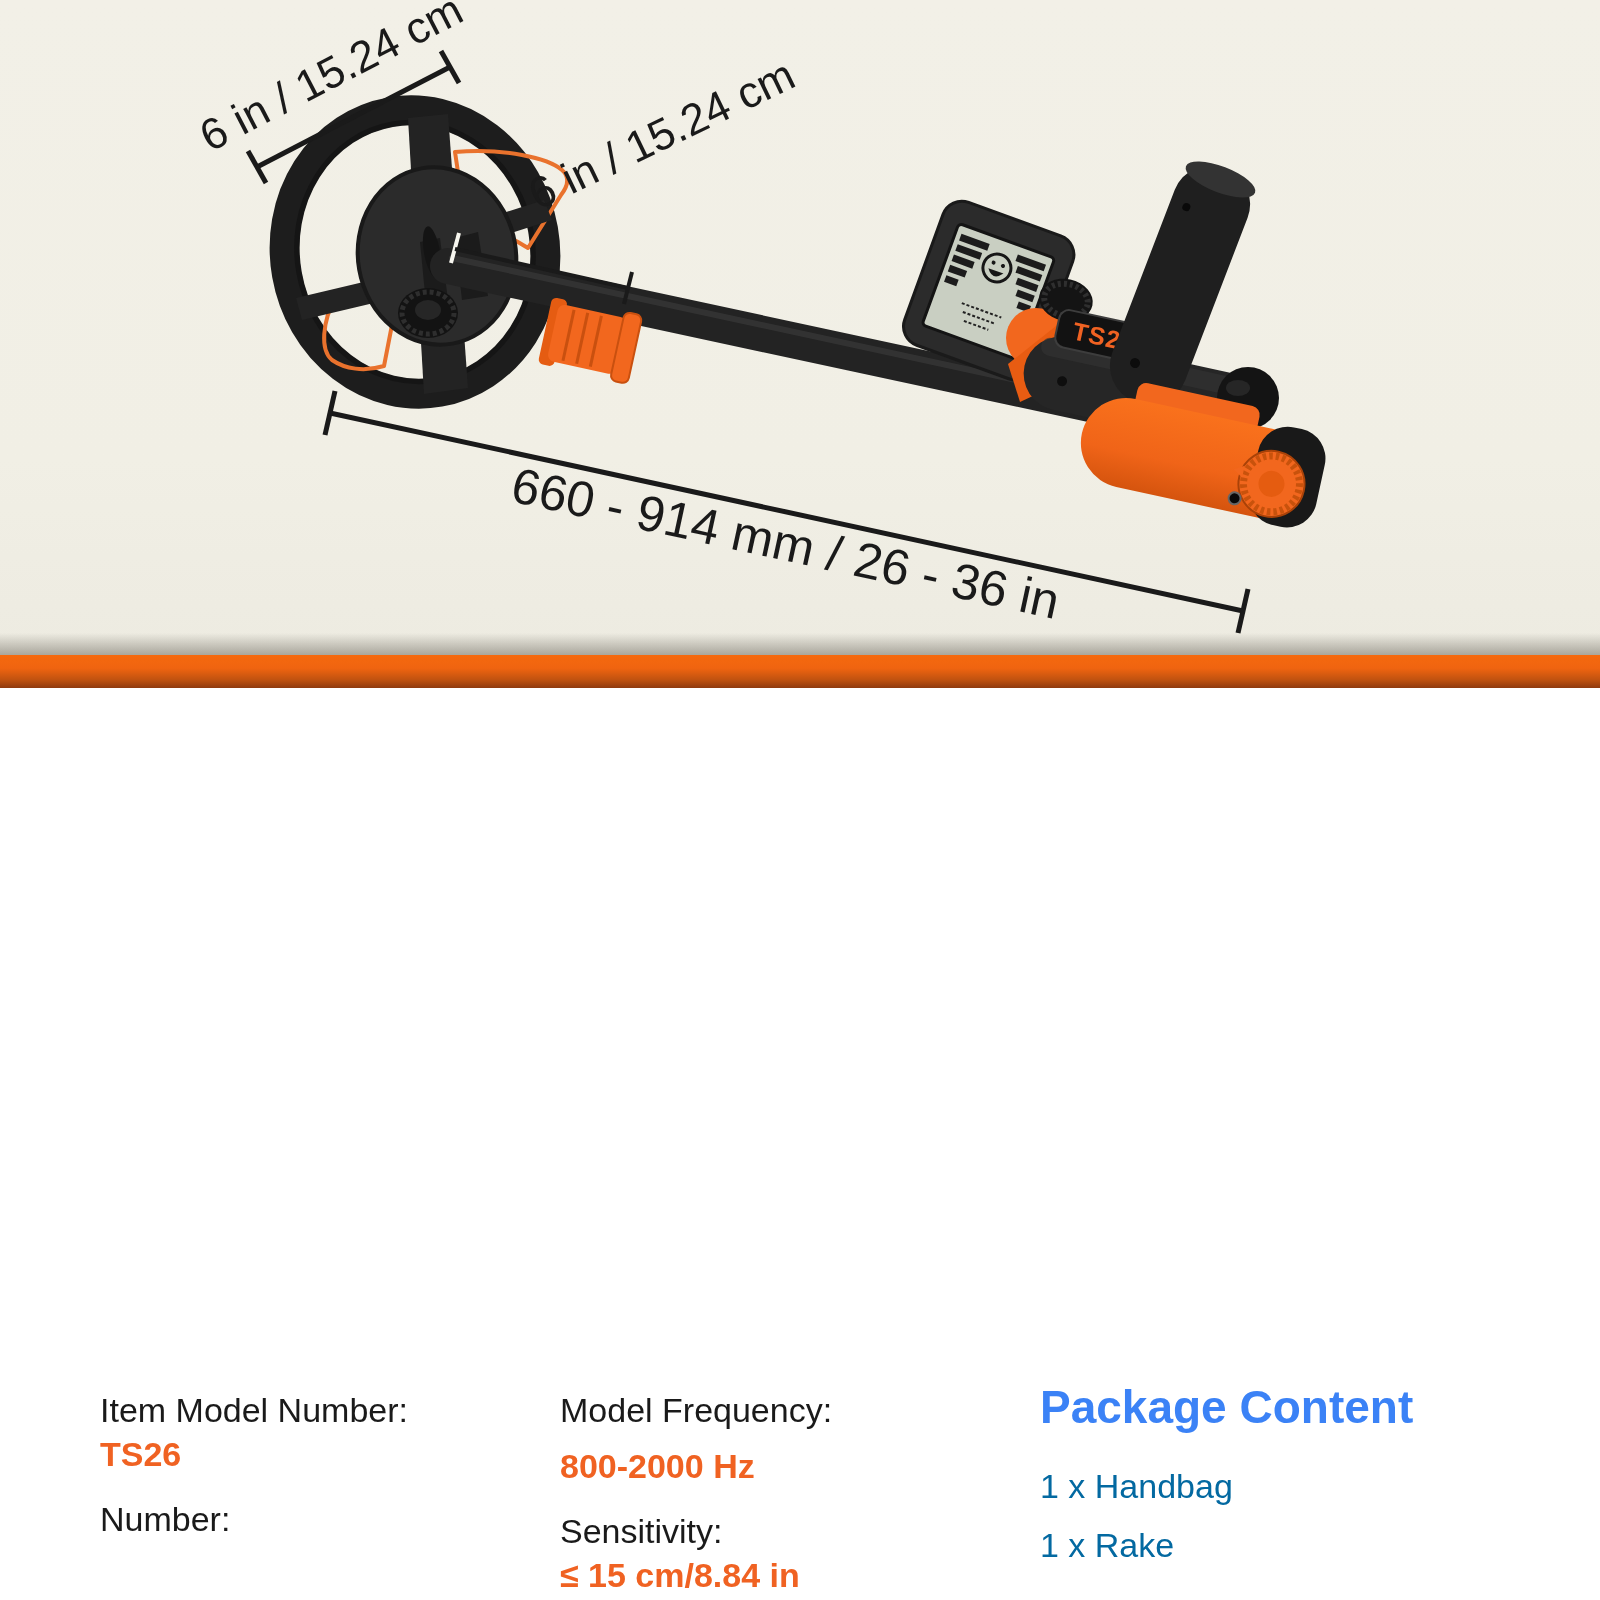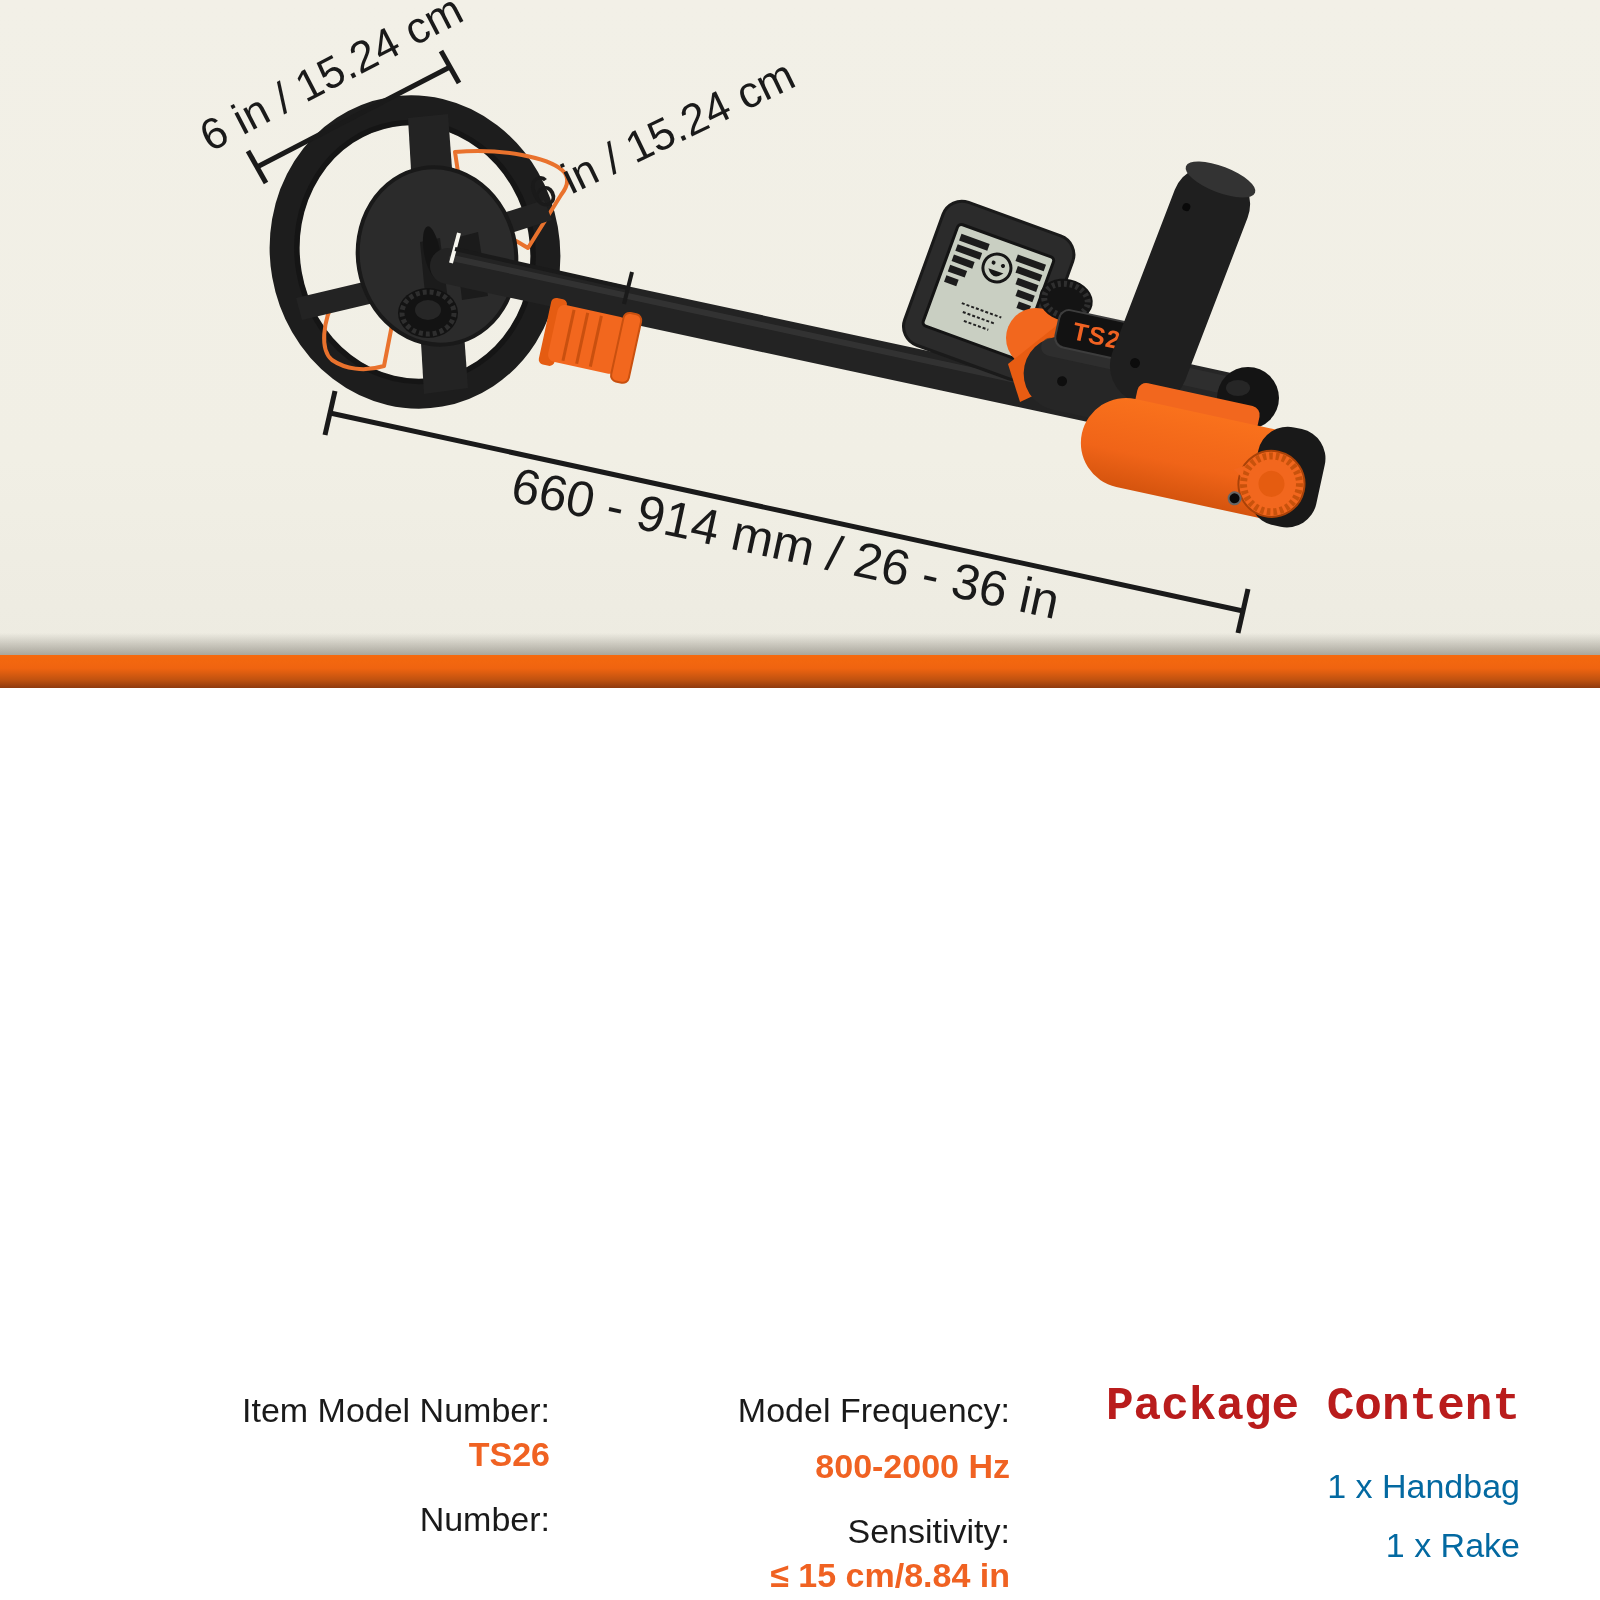--- a/index.html
+++ b/index.html
@@ -25,39 +25,38 @@
   }
   .hero svg { position:absolute; top:0; left:0; }
   .dim-text { font-size:44px; fill:#1a1a1a; }
   .dim-text-long { font-size:50px; fill:#1a1a1a; }
   .device-tag-text { font-size:25px; font-weight:bold; fill:#F06222; letter-spacing:1px; }
 
   
   .spec-section {
     position:absolute; top:688px; left:0; width:1600px; height:912px;
     background:#ffffff;
-    text-align:right;
   }
   .spec-col { position:absolute; top:700px; width:450px; }
   .spec-col.c1 { left:100px; }
   .spec-col.c2 { left:560px; }
   .spec-item { margin-bottom:21px; }
   .spec-label {
     font-size:34px; line-height:44px; color:#1a1a1a; white-space:pre-line;
   }
   .spec-value {
     font-size:34px; line-height:44px; color:#F06222; font-weight:bold; white-space:pre-line;
   }
   .spec-col.c1 .spec-item:nth-child(4) .spec-value,
   .spec-col.c2 .spec-item:nth-child(1) .spec-value { margin-top:12px; }
   .spec-col.c1 .spec-item:nth-child(7) { margin-bottom:2px; }
 
   .package-col { position:absolute; top:692px; left:1040px; width:480px; }
   .package-title {
-    font-size:46px; line-height:54px; font-weight:bold; color:#b91c1c; margin:0 0 30px 8px;font-family:Liberation Mono, monospace;
+    font-size:46px; line-height:54px; font-weight:bold; color:#3b82f6; margin:0 0 30px 0;
   }
   .package-list { list-style:none; margin:0; padding:0; }
   .package-list li {
     font-size:34px; line-height:44px; color:#0369a1; margin-bottom:15px;
   }
 </style>
 </head>
 <body>
 
 <div class="hero">

